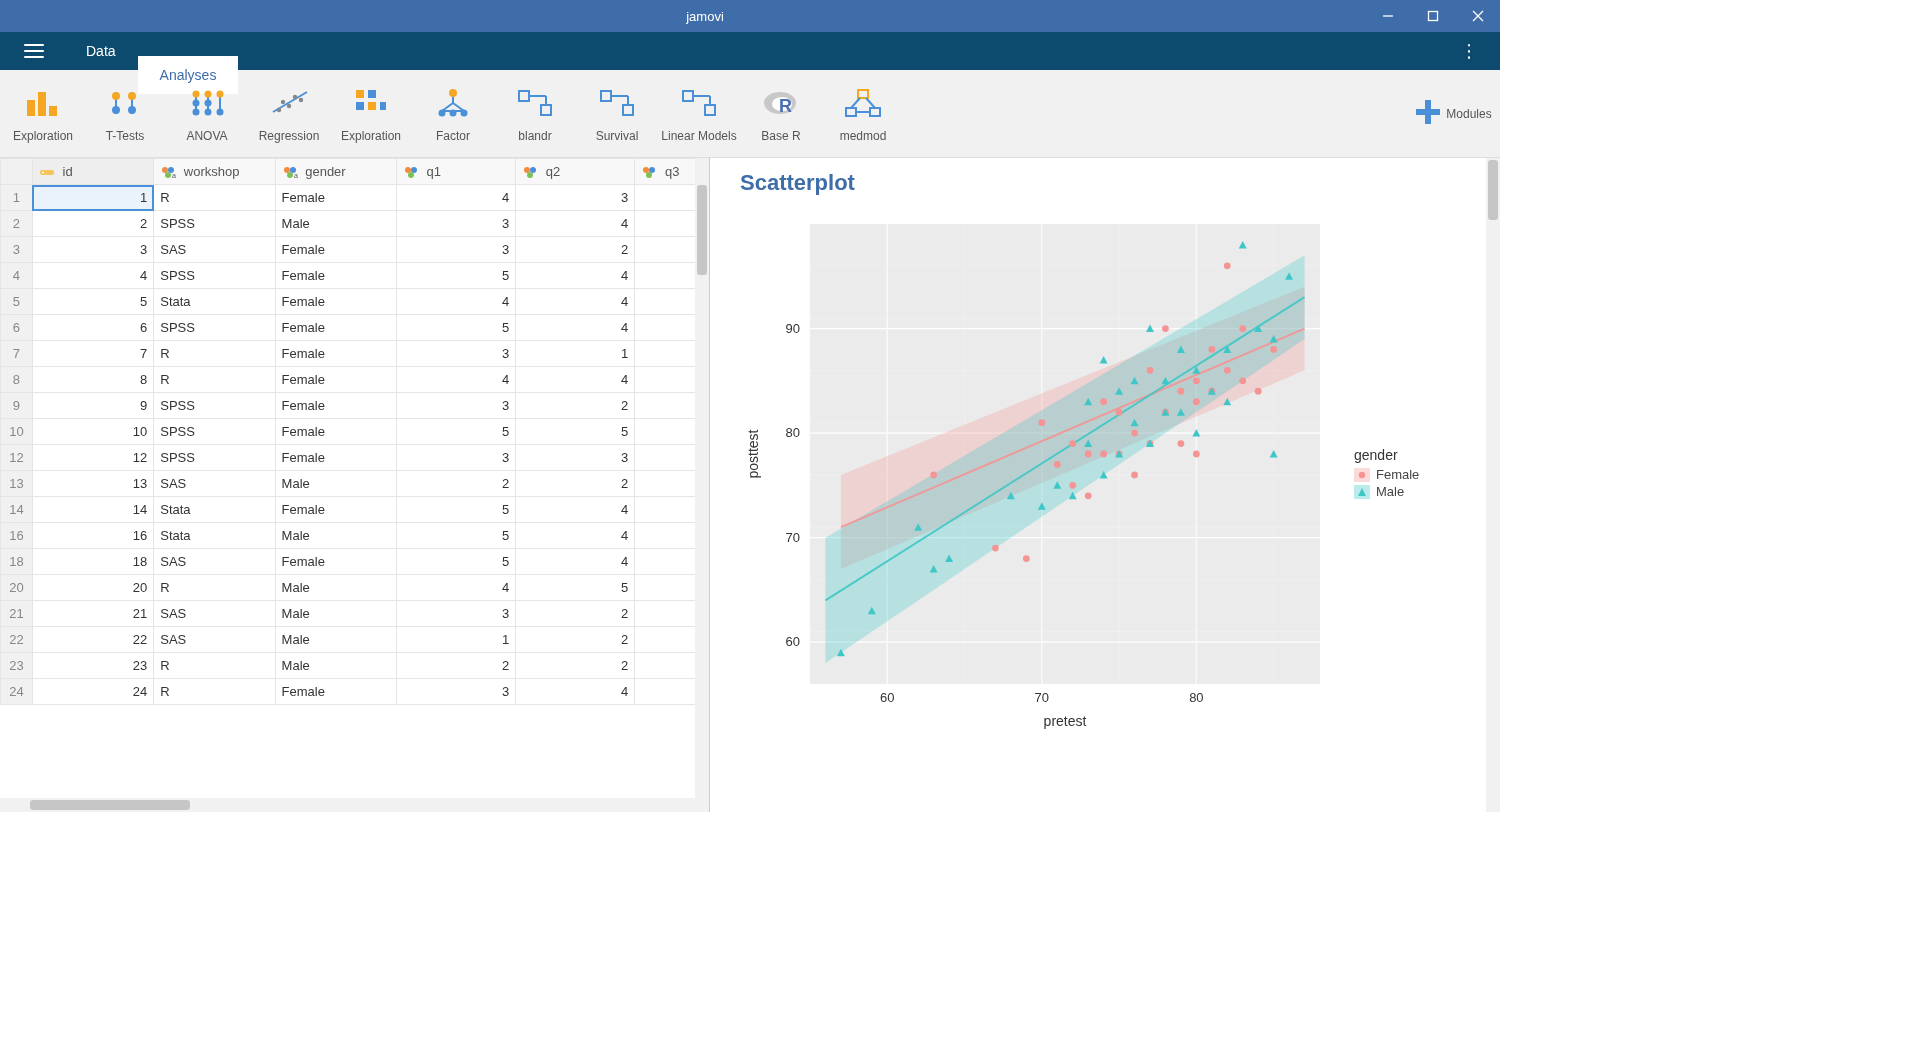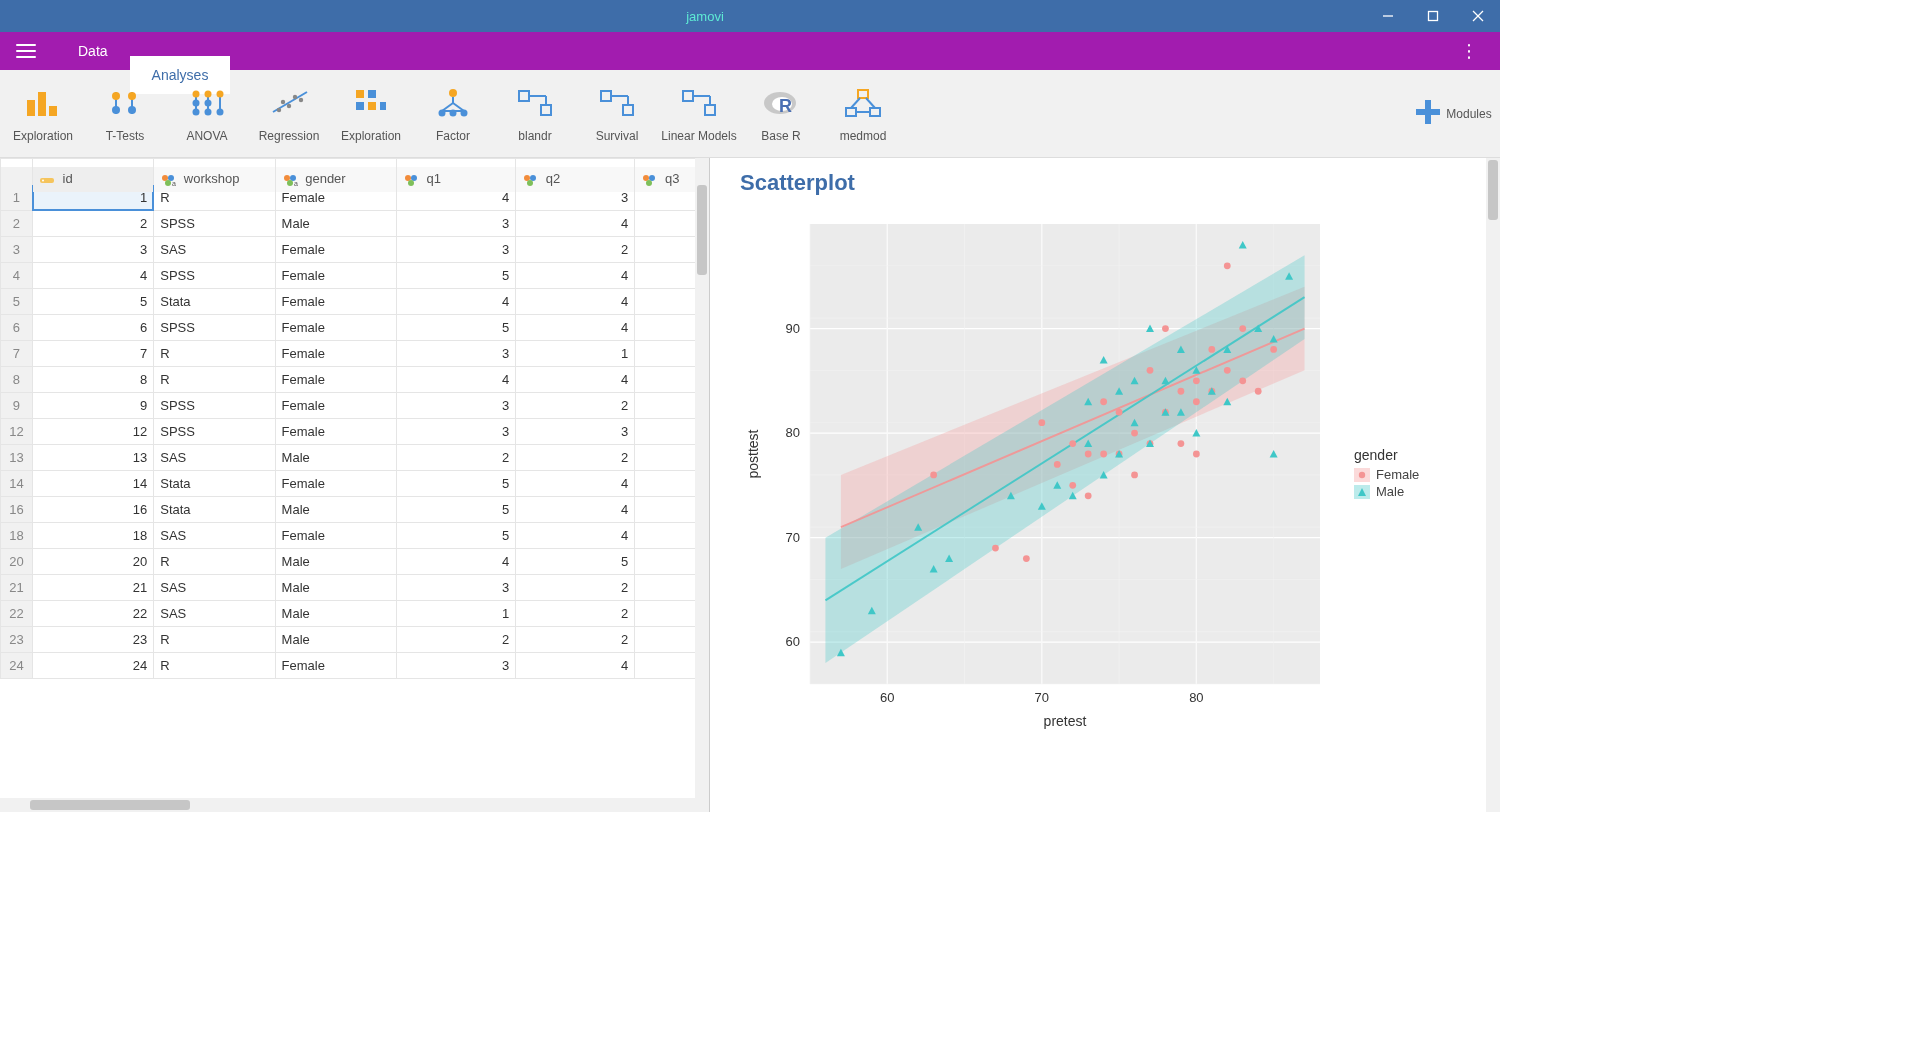--- a/index.html
+++ b/index.html
@@ -11,21 +11,21 @@
     height: 812px;
     overflow: hidden;
     color: #333;
   }
   
   .titlebar {
     height: 32px;
     background: #3e6da9;
     display: flex;
     align-items: center;
-    color: #5eead4;
+    color: #ffffff;
   }
   .titlebar .title {
     flex: 1;
     text-align: center;
     font-size: 13px;
   }
   .win-controls {
     display: flex;
     gap: 0;
   }
@@ -35,24 +35,24 @@
     display: flex;
     align-items: center;
     justify-content: center;
     color: #fff;
     cursor: pointer;
   }
   .win-btn svg { stroke: #fff; }
   
   .menubar {
     height: 38px;
-    background: #a21caf;
+    background: #0c4a6e;
     display: flex;
     align-items: center;
-    padding-left: 8px;
+    padding-left: 16px;
   }
   .hamburger {
     width: 36px;
     height: 30px;
     display: flex;
     flex-direction: column;
     justify-content: center;
     gap: 4px;
     padding: 0 8px;
     margin-right: 12px;
@@ -160,21 +160,21 @@
     padding: 0 6px;
     white-space: nowrap;
     overflow: hidden;
   }
   .sheet thead th {
     background: #f8f8f8;
     font-weight: normal;
     color: #555;
     text-align: left;
     position: sticky;
-    top: 8px;
+    top: 0;
   }
   .sheet thead th.rowhead { background:#f1f1f1; width:30px; }
   .sheet tbody th {
     background: #f1f1f1;
     color: #888;
     text-align: center;
     font-weight: normal;
     width: 30px;
   }
   .col-id { width: 114px; text-align: right; }
@@ -566,20 +566,29 @@
               <td class="col-q">4</td>
               <td class="col-q3"></td>
             </tr>
             <tr>
               <th>9</th>
               <td class="col-id">9</td>
               <td class="col-ws">SPSS</td>
               <td class="col-ws">Female</td>
               <td class="col-q">3</td>
               <td class="col-q">2</td>
+              <td class="col-q3"></td>
+            </tr>
+            <tr>
+              <th>10</th>
+              <td class="col-id">10</td>
+              <td class="col-ws">SPSS</td>
+              <td class="col-ws">Female</td>
+              <td class="col-q">5</td>
+              <td class="col-q">5</td>
               <td class="col-q3"></td>
             </tr>
             <tr>
               <th>12</th>
               <td class="col-id">12</td>
               <td class="col-ws">SPSS</td>
               <td class="col-ws">Female</td>
               <td class="col-q">3</td>
               <td class="col-q">3</td>
               <td class="col-q3"></td>

